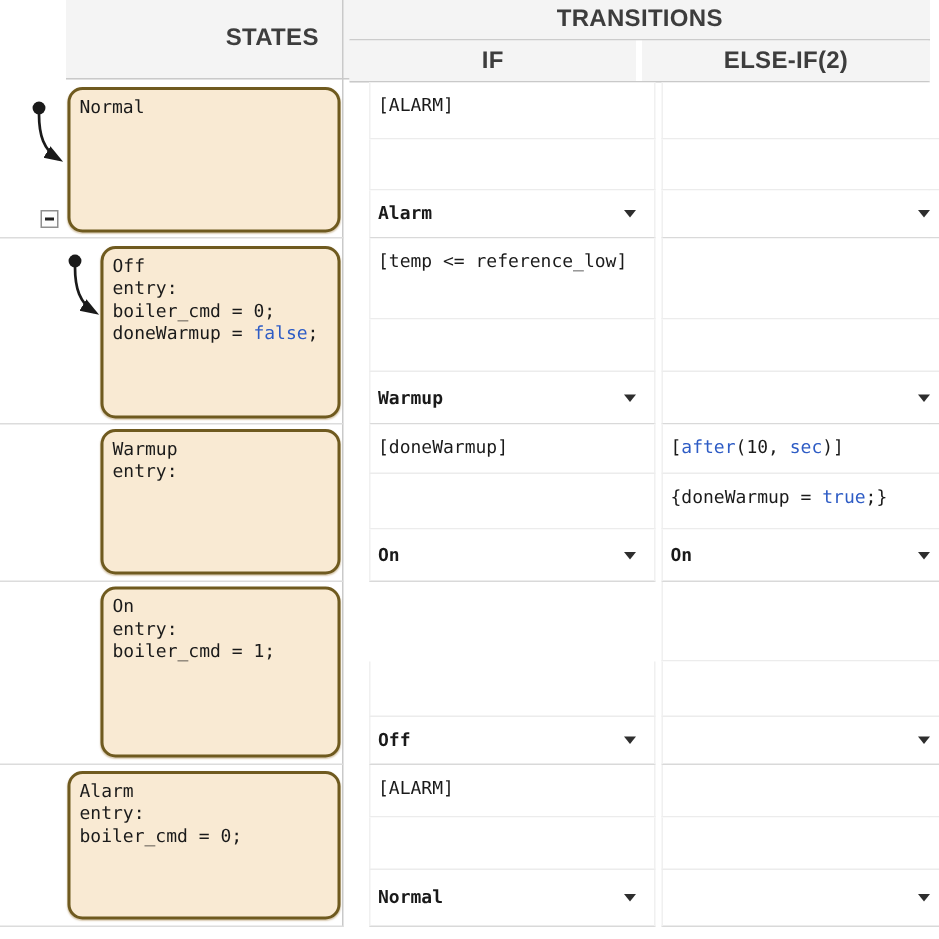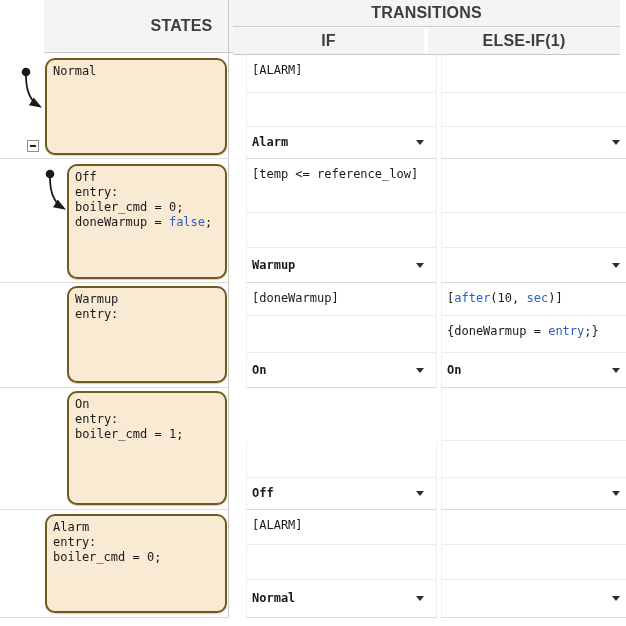--- a/index.html
+++ b/index.html
@@ -56,21 +56,21 @@
 </head>
 <body>
 
 <div id="app">
   <div class="hdr" id="states-hdr">STATES</div>
   <div id="trans-block">
     <div class="hdr" id="trans-hdr">TRANSITIONS</div>
     <div id="hdr-divider"></div>
     <div class="hdr" id="if-hdr">IF</div>
     <div id="hdr-gap"></div>
-    <div class="hdr" id="elseif-hdr">ELSE-IF(1)</div>
+    <div class="hdr" id="elseif-hdr">ELSE-IF(2)</div>
   </div>
   <div id="left-vline"></div>
   <div id="right-vline"></div>
 <div class="rowline" style="left: 0px; top: 158px; width: 229px;"></div>
     <div class="state-box code" style="left: 45px; top: 58px; width: 182px; height: 97px;">
       <div><span>Normal</span></div>
     </div>
     <div class="collapse" style="left: 27px; top: 140px;"></div>
     <div class="arrow" style="left: 12px; top: 62px; width: 40px; height: 52px;"><svg width="40" height="52" xmlns="http://www.w3.org/2000/svg">
         <defs>
@@ -126,21 +126,21 @@
       <div><span>Warmup</span></div>
       <div><span>entry:</span></div>
     </div>
     <div class="cell cond code" style="left: 233px; top: 283px; width: 191px; height: 33px;"><span>[doneWarmup]</span></div>
     <div class="cell act code" style="left: 233px; top: 316px; width: 191px; height: 37px;"><span></span></div>
     <div class="cell dest code" style="left: 233px; top: 353px; width: 191px; height: 35px;">
       <span>On</span>
       <span class="dd"></span>
     </div>
     <div class="cell cond code" style="left: 428px; top: 283px; width: 192px; height: 33px;"><span>[</span><span class="kw">after</span><span>(10, </span><span class="kw">sec</span><span>)]</span></div>
-    <div class="cell act code" style="left: 428px; top: 316px; width: 192px; height: 37px;"><span>{doneWarmup = </span><span class="kw">entry</span><span>;}</span></div>
+    <div class="cell act code" style="left: 428px; top: 316px; width: 192px; height: 37px;"><span>{doneWarmup = </span><span class="kw">true</span><span>;}</span></div>
     <div class="cell dest code" style="left: 428px; top: 353px; width: 192px; height: 35px;">
       <span>On</span>
       <span class="dd"></span>
     </div>
     <div class="rowline" style="left: 0px; top: 509px; width: 229px;"></div>
     <div class="state-box code" style="left: 67px; top: 391px; width: 160px; height: 114px;">
       <div><span>On</span></div>
       <div><span>entry:</span></div>
       <div><span>boiler_cmd = 1;</span></div>
     </div>

